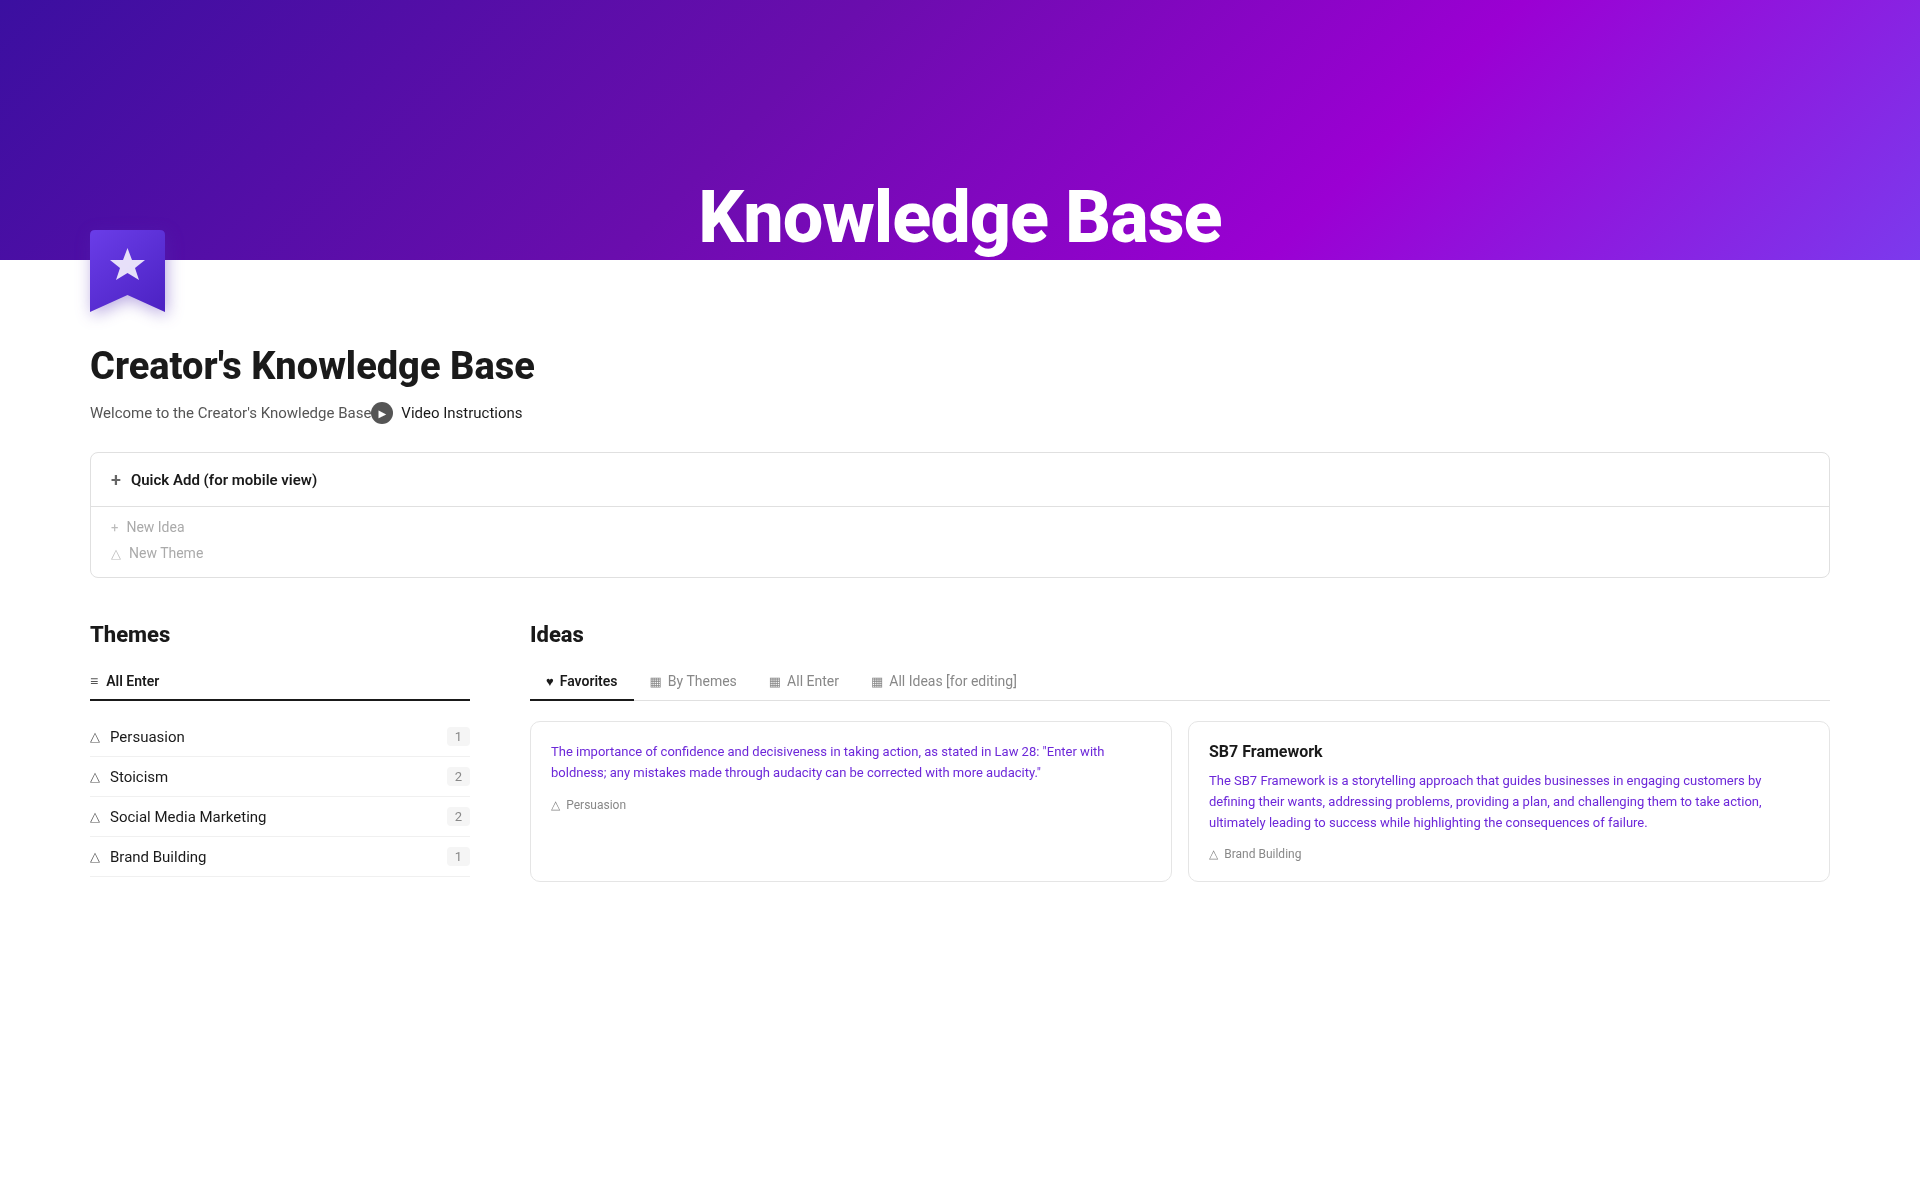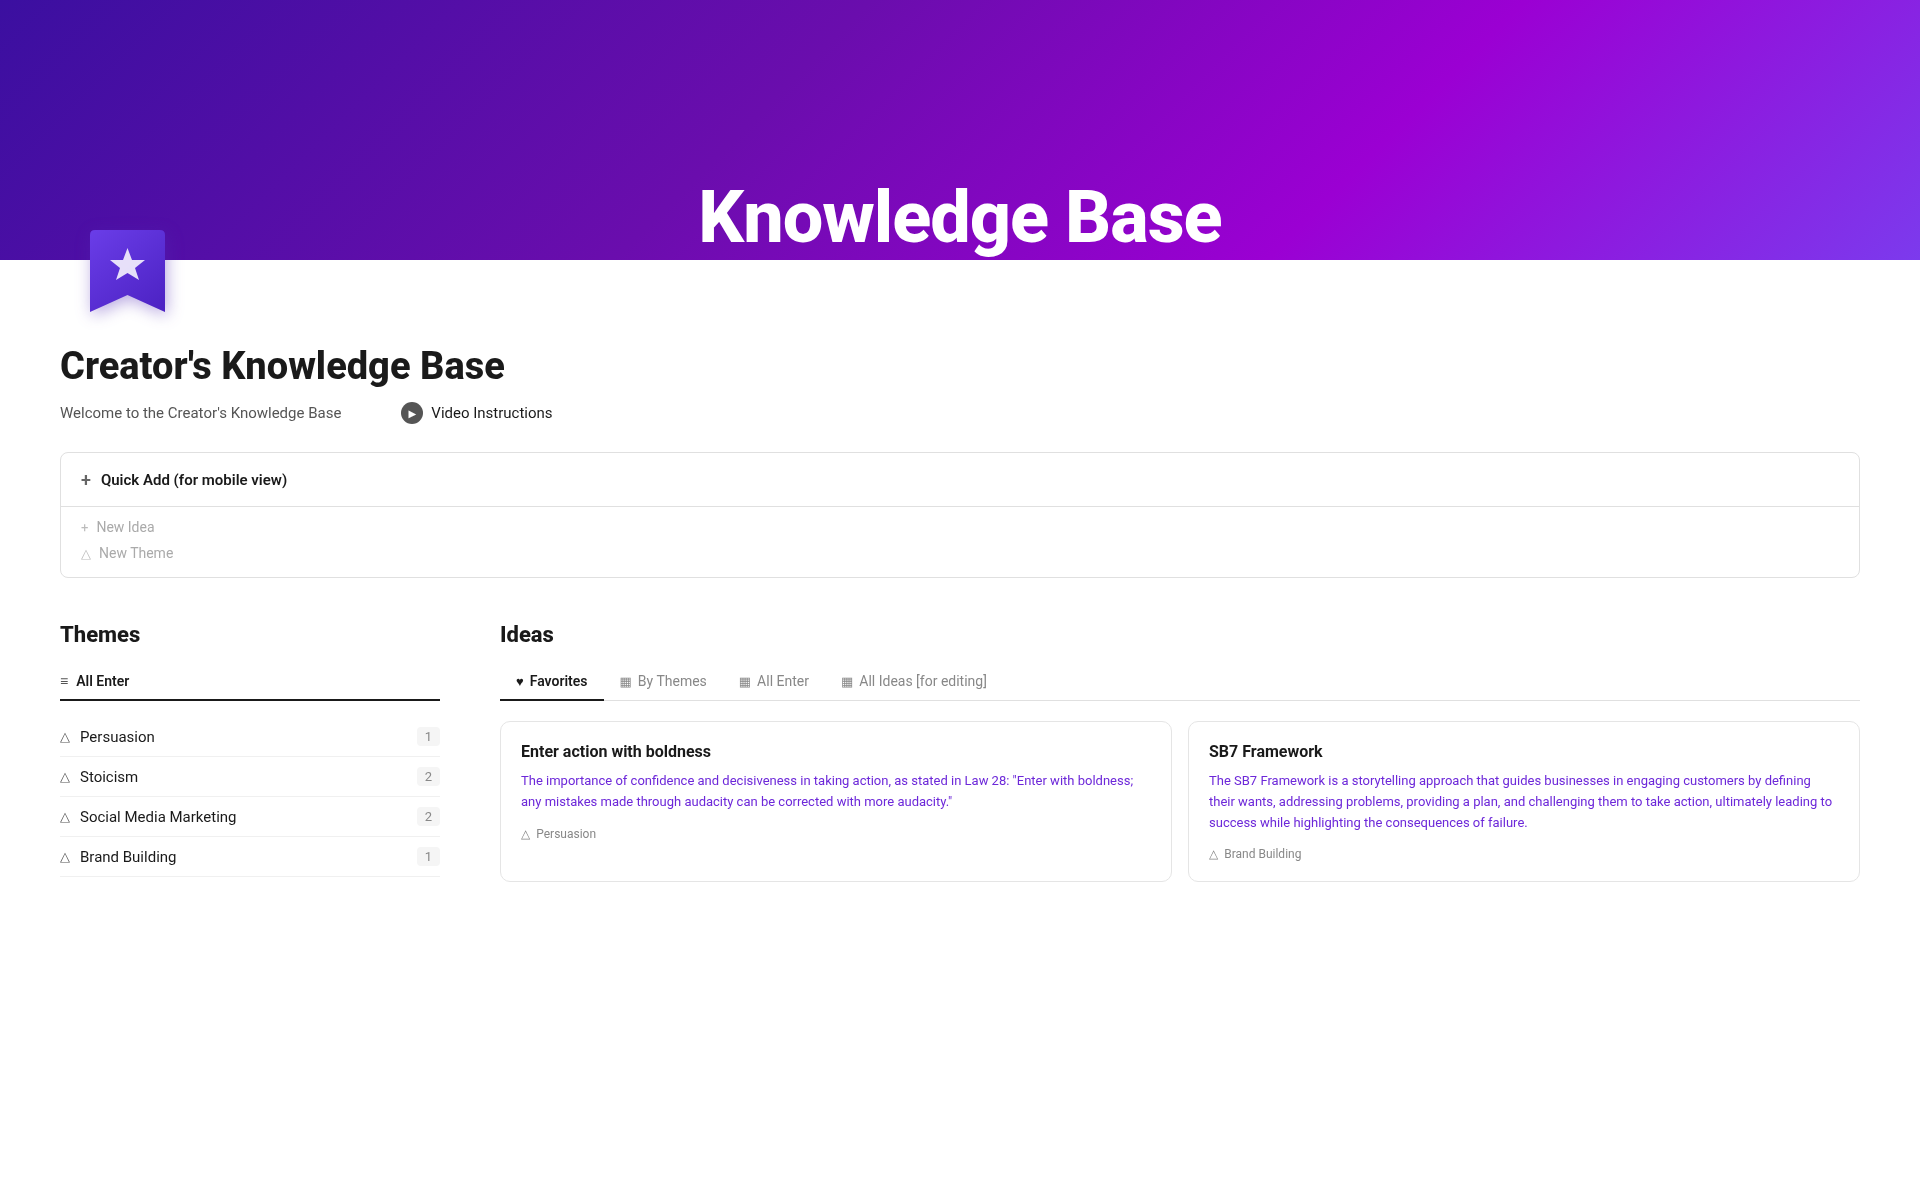--- a/index.html
+++ b/index.html
@@ -40,34 +40,33 @@
       display: inline-block;
     }
     .icon-badge svg {
       width: 75px;
       height: 90px;
       filter: drop-shadow(2px 4px 8px rgba(80,40,180,0.4));
     }
 
     
     .main-content {
-      padding: 0 60px 60px;
+      padding: 0 90px 60px;
     }
 
     .page-title {
       font-size: 38px;
       font-weight: 800;
       color: #1a1a1a;
       margin-bottom: 14px;
     }
 
     .subtitle-row {
       display: flex;
       align-items: center;
-      gap: 60px;
       margin-bottom: 28px;
     }
     .subtitle-text {
       font-size: 15px;
       color: #555;
     }
     .video-link {
       display: flex;
       align-items: center;
       gap: 8px;
@@ -366,21 +365,20 @@
           <span>All Enter</span>
         </div>
         <div class="ideas-tab">
           <span class="tab-icon">▦</span>
           <span>All Ideas [for editing]</span>
         </div>
       </div>
 
       <div class="cards-grid">
         <div class="idea-card">
-          <div class="card-title">Enter action with boldness</div>
           <div class="card-body">The importance of confidence and decisiveness in taking action, as stated in Law 28: "Enter with boldness; any mistakes made through audacity can be corrected with more audacity."</div>
           <div class="card-tag">
             <span>△</span>
             <span>Persuasion</span>
           </div>
         </div>
 
         <div class="idea-card">
           <div class="card-title">SB7 Framework</div>
           <div class="card-body">The SB7 Framework is a storytelling approach that guides businesses in engaging customers by defining their wants, addressing problems, providing a plan, and challenging them to take action, ultimately leading to success while highlighting the consequences of failure.</div>

